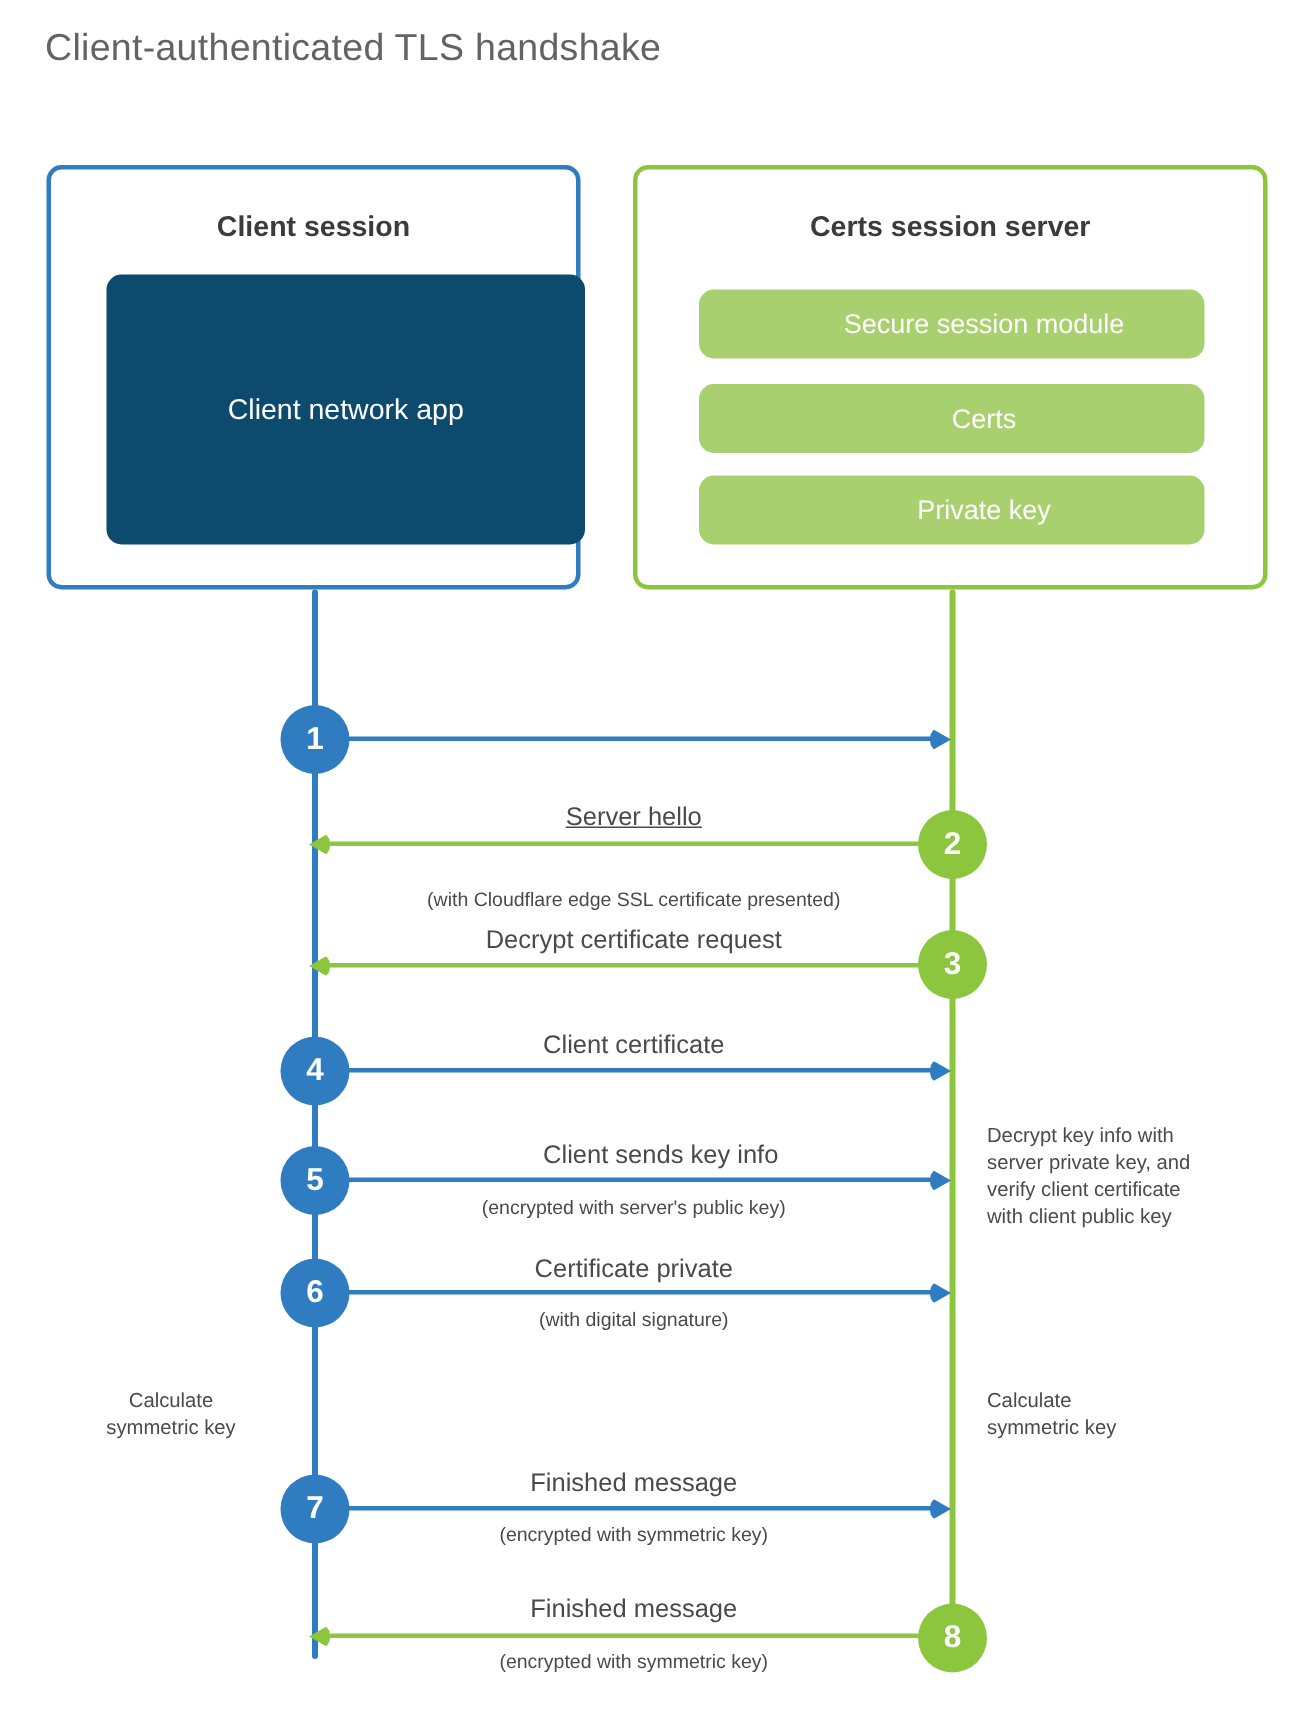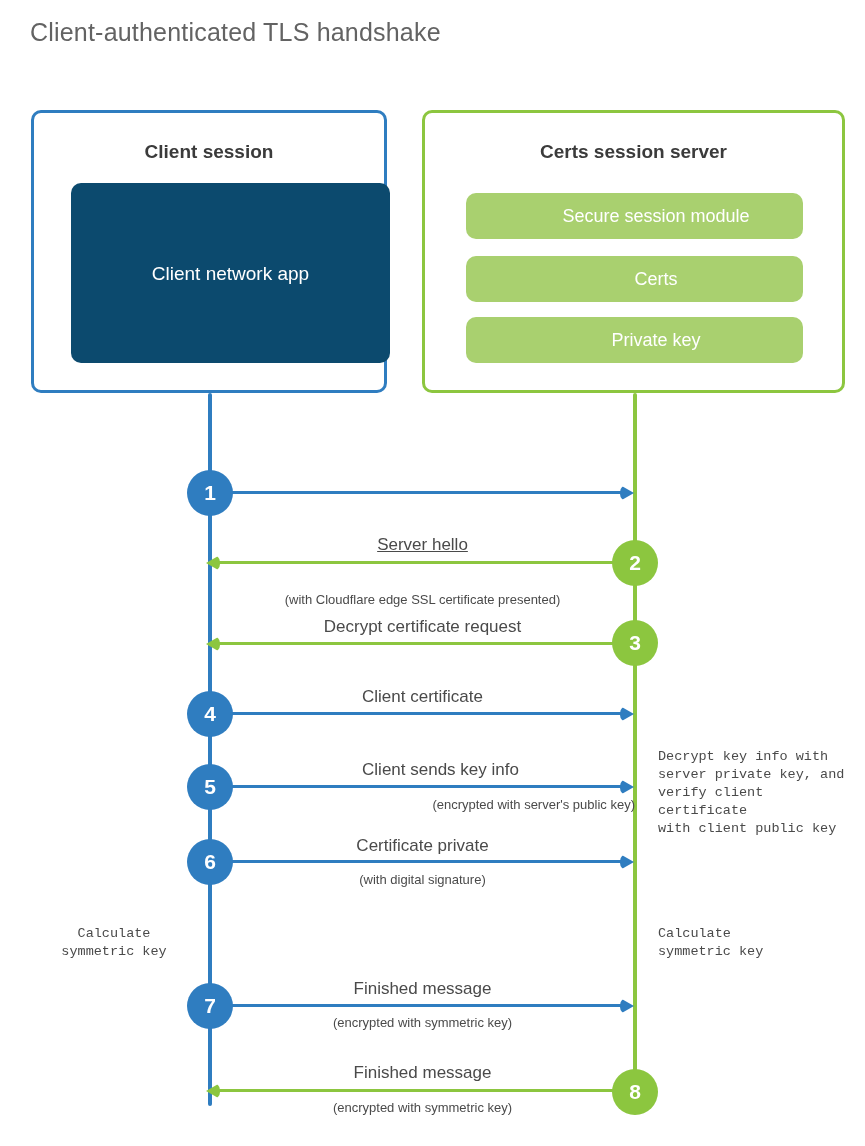--- a/index.html
+++ b/index.html
@@ -148,21 +148,20 @@
     color: #4a4a4a;
     white-space: nowrap;
   }
 
   
   .side-note {
     position: absolute;
     font-size: 13.5px;
     line-height: 18px;
     color: #4a4a4a;
-    font-family: Liberation Mono, monospace;
   }
   #note-decrypt { left: 658px; top: 748px; width: 200px; text-align: left; }
   #note-calc-client { left: 33px;  top: 925px; width: 162px; text-align: center; }
   #note-calc-server { left: 658px; top: 925px; width: 180px; text-align: left; }
   .side-note span { display: block; }
 </style>
 </head>
 <body>
 
 <div id="page">
@@ -200,21 +199,21 @@
   <div class="step-circle green" style="left:612px; top:620px;">3</div>
 
   <div class="msg-label" style="left:210px; top:687px; width:425px;">Client certificate</div>
   <div class="msg-line blue" style="left:210px; top:712px; width:414px;"></div>
   <div class="arrowhead right-blue" style="left:620px; top:706px;"></div>
   <div class="step-circle blue" style="left:187px; top:691px;">4</div>
 
   <div class="msg-label" style="left:228px; top:760px; width:425px;">Client sends key info</div>
   <div class="msg-line blue" style="left:210px; top:785px; width:414px;"></div>
   <div class="arrowhead right-blue" style="left:620px; top:779px;"></div>
-  <div class="msg-sublabel" style="left:210px; top:797px; width:425px;text-align:right;">(encrypted with server's public key)</div>
+  <div class="msg-sublabel" style="left:210px; top:797px; width:425px;">(encrypted with server's public key)</div>
   <div class="step-circle blue" style="left:187px; top:764px;">5</div>
 
   <div class="msg-label" style="left:210px; top:836px; width:425px;">Certificate private</div>
   <div class="msg-line blue" style="left:210px; top:860px; width:414px;"></div>
   <div class="arrowhead right-blue" style="left:620px; top:854px;"></div>
   <div class="msg-sublabel" style="left:210px; top:872px; width:425px;">(with digital signature)</div>
   <div class="step-circle blue" style="left:187px; top:839px;">6</div>
 
   <div class="msg-label" style="left:210px; top:979px; width:425px;">Finished message</div>
   <div class="msg-line blue" style="left:210px; top:1004px; width:414px;"></div>

